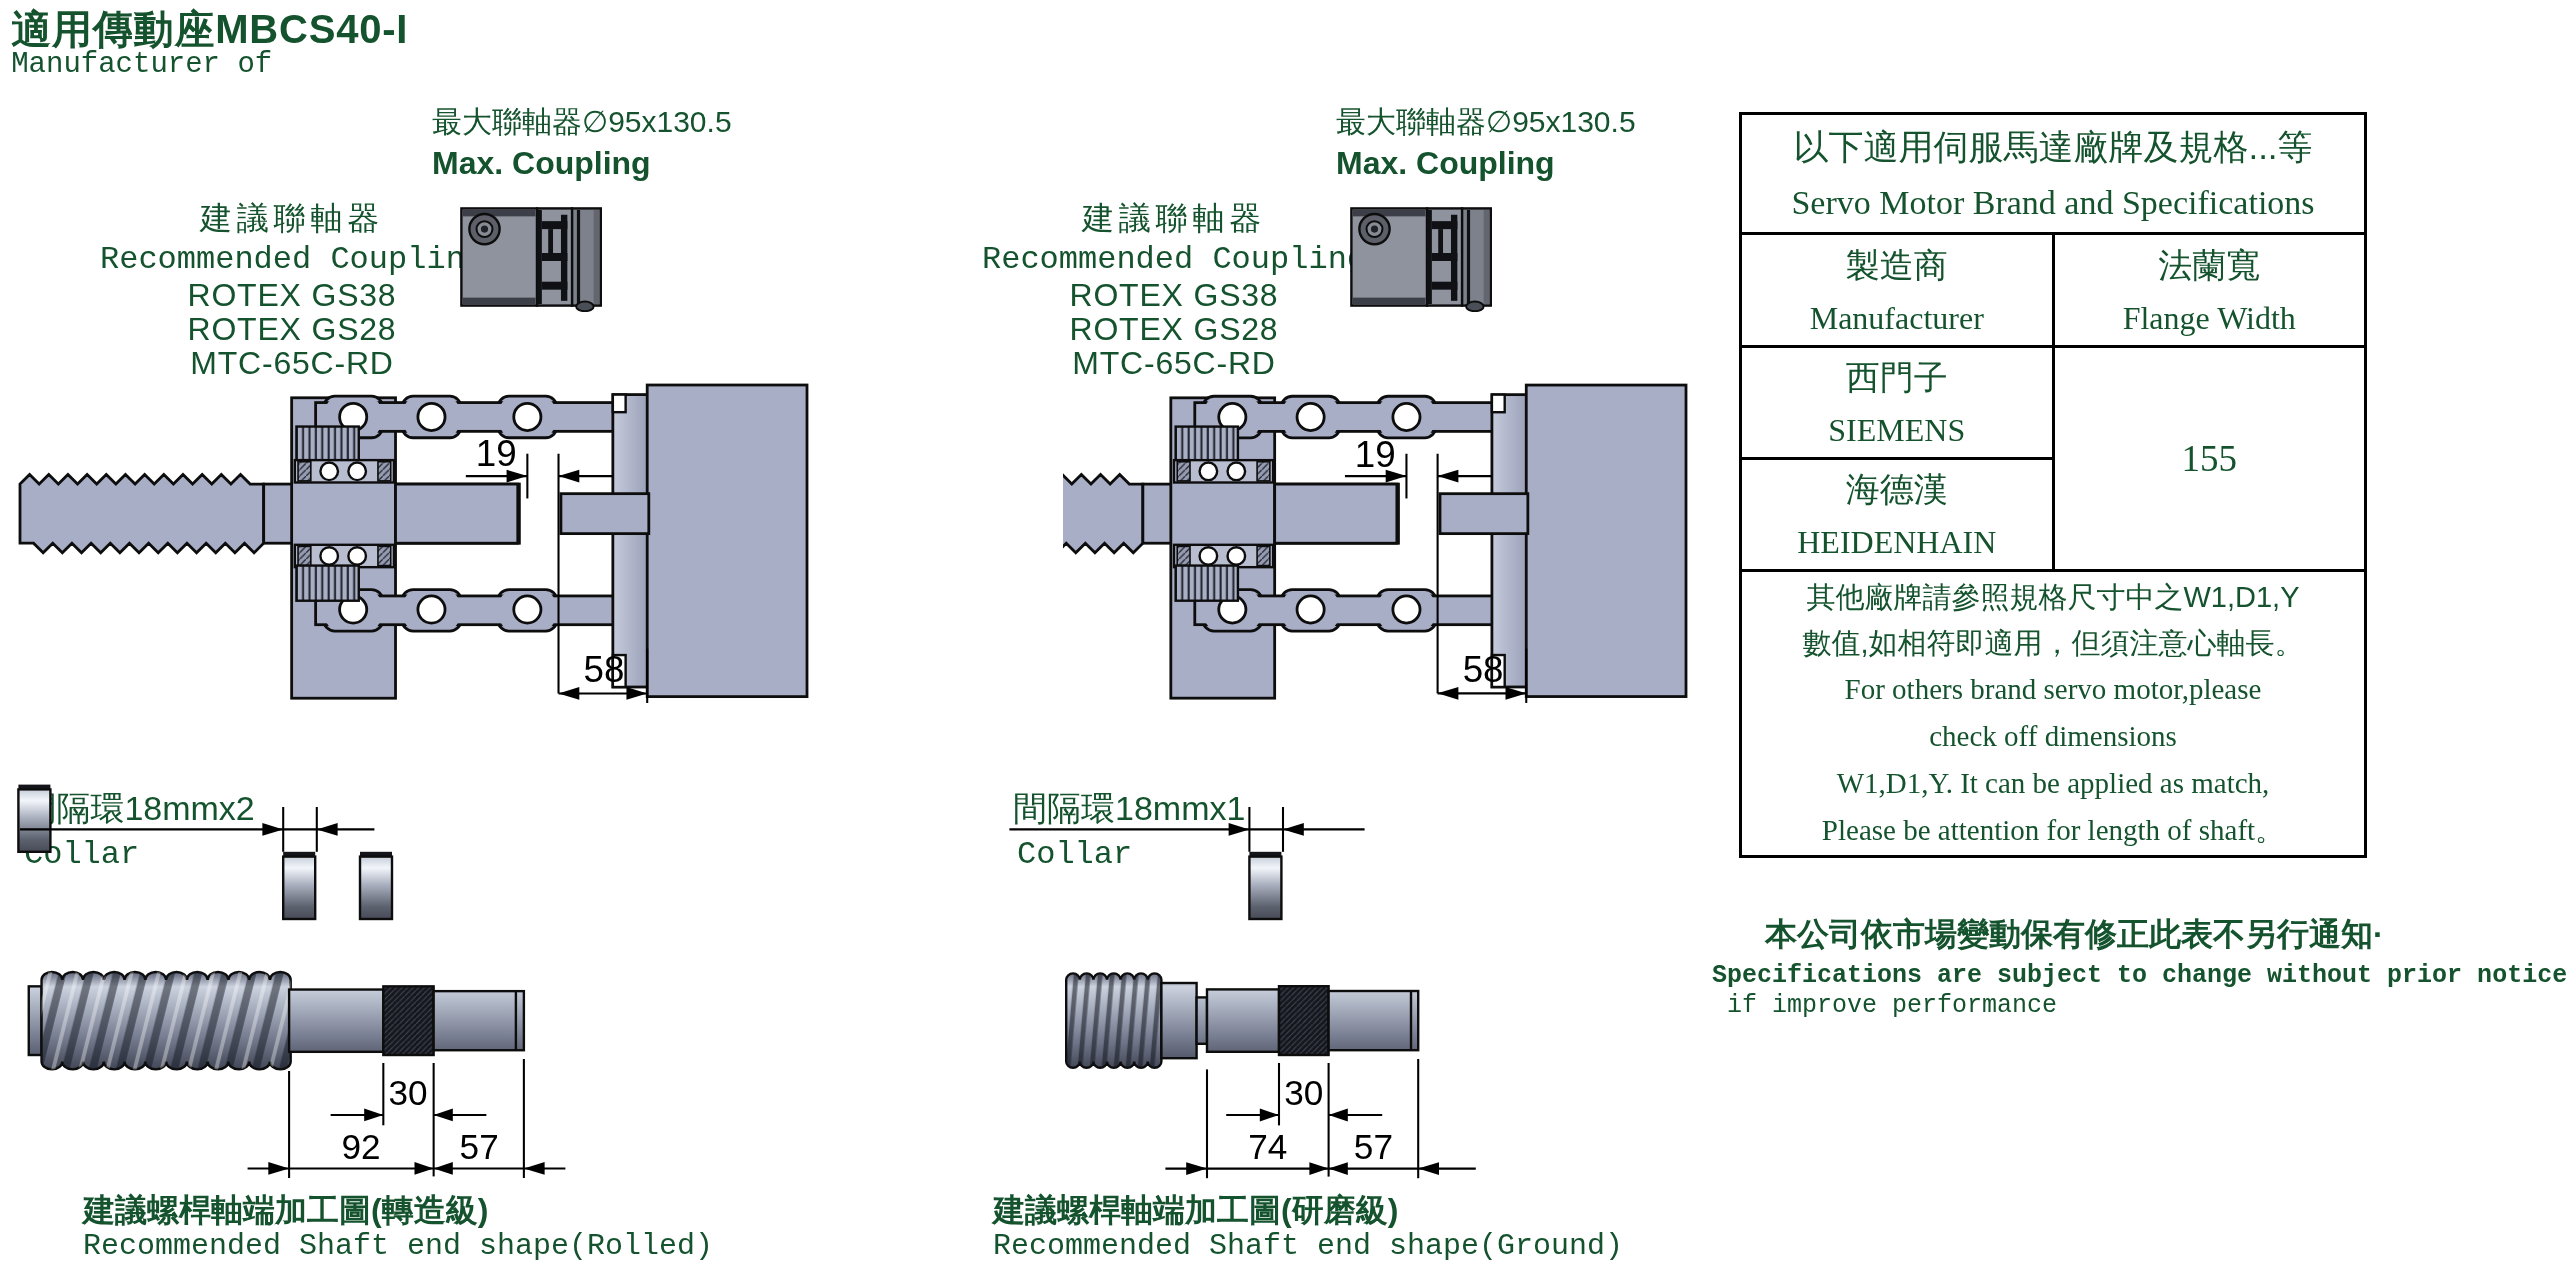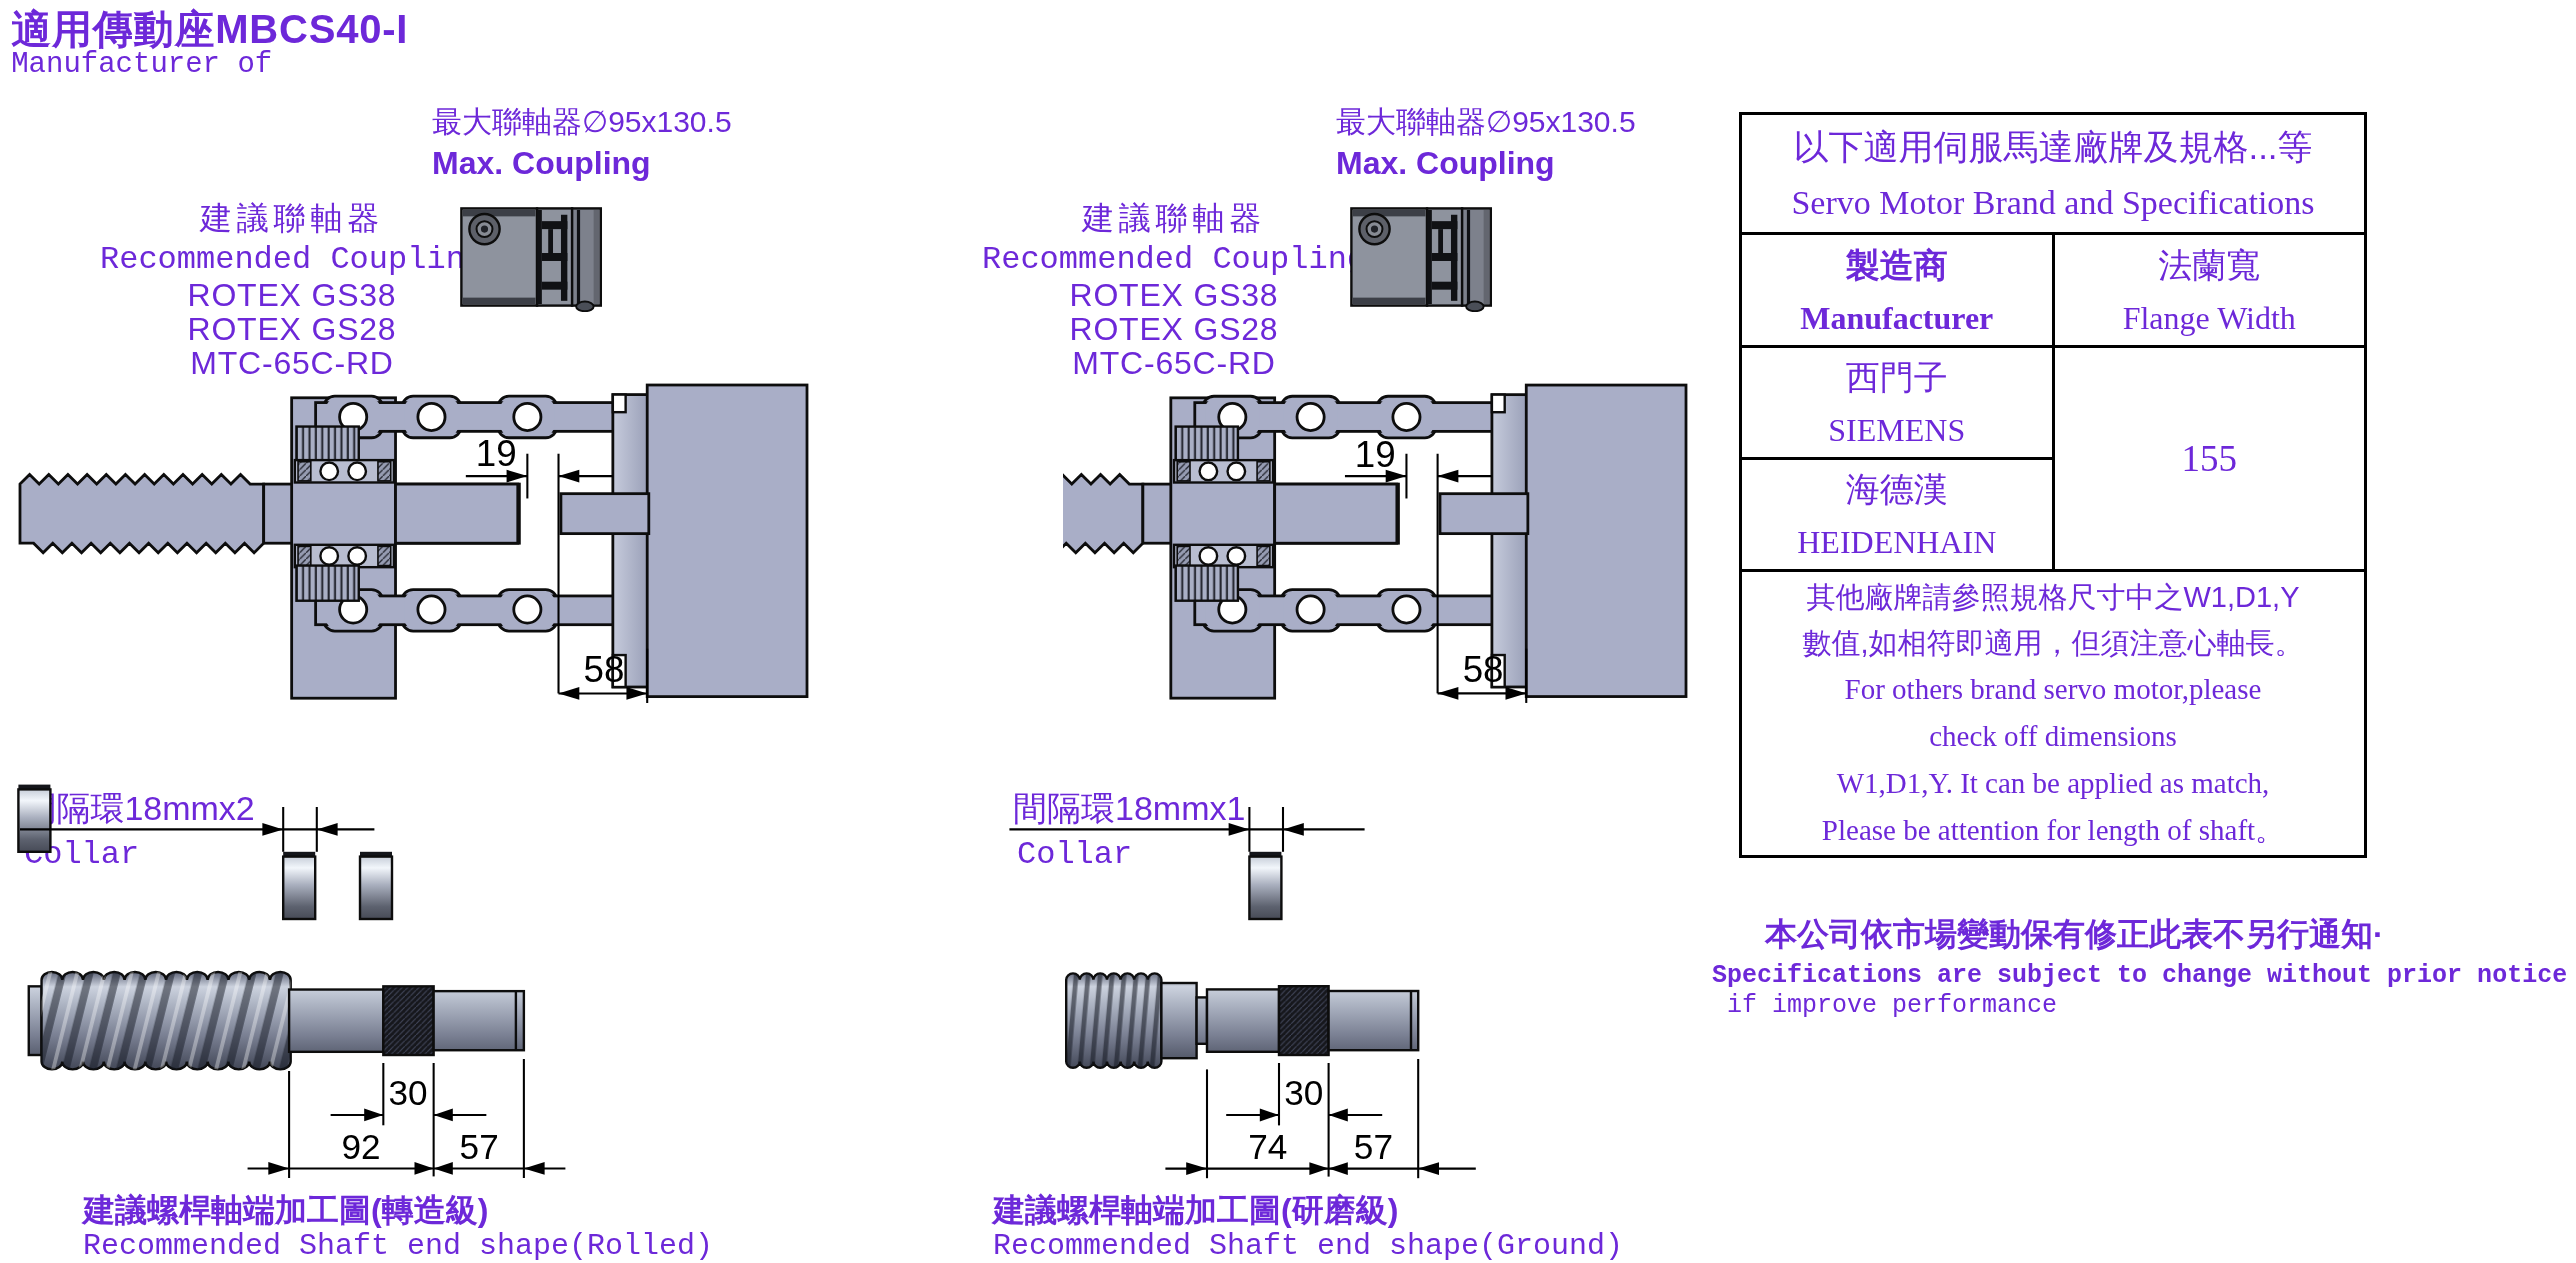--- a/index.html
+++ b/index.html
@@ -1,17 +1,17 @@
 <!DOCTYPE html>
 <html style="font-size:12.8px"><head>
 <meta charset="utf-8">
 <style>
   html,body{margin:0;padding:0;background:#ffffff;}
   #page{position:relative;width:2576px;height:1264px;background:#ffffff;overflow:hidden;
-        font-family:"Liberation Sans",sans-serif;color:#6d28d9;}
+        font-family:"Liberation Sans",sans-serif;color:#14532d;}
   .abs{position:absolute;}
   .zh{font-family:"Liberation Sans",sans-serif;}
   .mono{font-family:"Liberation Mono","DejaVu Sans Mono",monospace;}
   .serif{font-family:"Liberation Serif","DejaVu Serif",serif;}
   .page-title{font-size:40px;font-weight:bold;letter-spacing:0.8px;}
   .page-sub{font-size:29px;}
   .lbl-max-zh{font-size:30px;}
   .lbl-max-en{font-size:32px;font-weight:bold;}
   .rec-block{width:432px;text-align:center;}
   .rec-zh{font-size:32px;letter-spacing:4.8px;}
@@ -327,21 +327,21 @@
 
   <table id="spec-table">
     <tbody>
         <tr style="height:120px;">
       <td colspan="2">
         <div class="t-h-zh zh">以下適用伺服馬達廠牌及規格...等</div>
         <div class="t-h-en serif">Servo Motor Brand and Specifications</div>
       </td>
     </tr>
     <tr style="height:113px;">
-      <td style="width:315px;font-weight:bold;">
+      <td style="width:315px;">
         <div class="t-c-zh zh">製造商</div>
         <div class="t-c-en serif">Manufacturer</div>
       </td>
       <td>
         <div class="t-c-zh zh">法蘭寬</div>
         <div class="t-c-en serif">Flange Width</div>
       </td>
     </tr>
     <tr style="height:112px;margin-top:39px;">
       <td>

